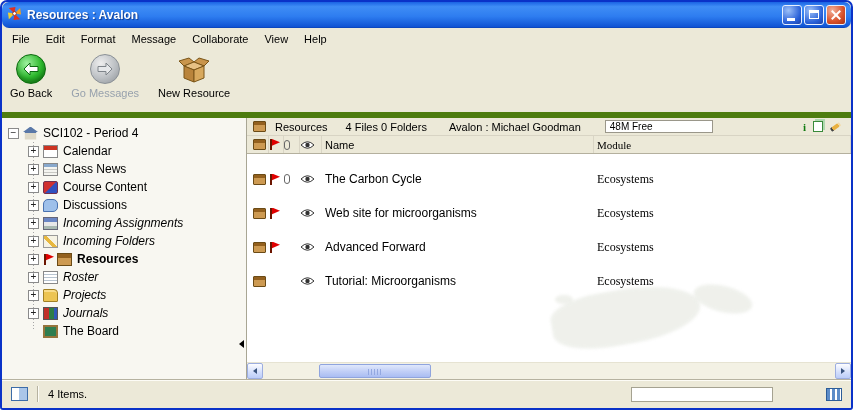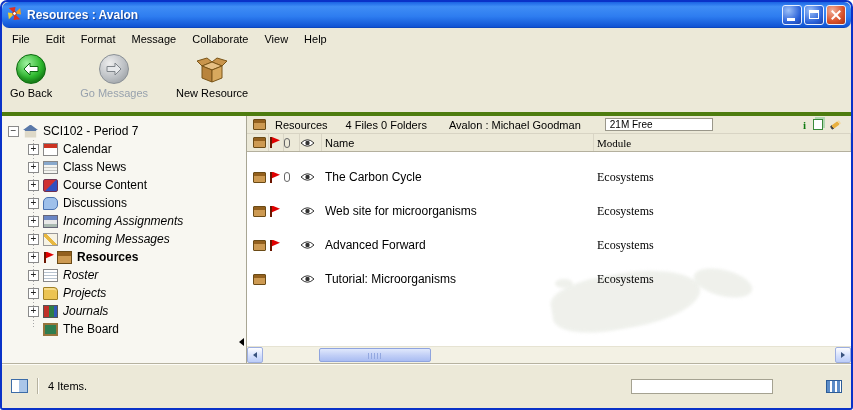--- a/index.html
+++ b/index.html
@@ -19,21 +19,21 @@
   .g-close{position:absolute;inset:0;}
   .g-close::before,.g-close::after{content:"";position:absolute;left:3px;top:8px;width:12px;height:2px;background:#fff;}
   .g-close::before{transform:rotate(45deg);}
   .g-close::after{transform:rotate(-45deg);}
 
   
   .menubar{height:22px;flex:none;display:flex;align-items:center;padding:0 2px;font-size:11px;background:#ece9d8;}
   .menu-item{padding:3px 8px;}
 
   
-  .toolbar{height:56px;flex:none;display:flex;align-items:flex-start;gap:28px;padding:4px 8px 2px;border-bottom:4px solid #4d7c0f;}
+  .toolbar{height:56px;flex:none;display:flex;align-items:flex-start;gap:19px;padding:4px 8px 2px;border-bottom:6px solid #4d7c0f;}
   .tool{display:flex;flex-direction:column;align-items:center;gap:3px;font-size:11px;color:#000;}
   .tool.disabled .tool-label{color:#97a1ad;}
   .circle{width:30px;height:30px;border-radius:50%;display:flex;align-items:center;justify-content:center;box-sizing:border-box;}
   .circle.back{background:radial-gradient(circle at 35% 30%,#9ef09e,#2cb82c 55%,#0f7d12);border:1px solid #0b6a0e;box-shadow:inset 0 -3px 4px rgba(0,0,0,.25);}
   .circle.fwd{background:radial-gradient(circle at 35% 30%,#eeeeee,#bcc0c4 55%,#8d9296);border:1px solid #8a9096;}
 
   
   .main{flex:1;display:flex;min-height:0;background:#ece9d8;}
   .tree-panel{width:238px;flex:none;background:#f8f7f1;border-right:1px solid #a9a694;padding:6px 0 0 6px;position:relative;font-size:12px;overflow:hidden;}
   .tree-row{display:flex;align-items:center;height:18px;gap:4px;white-space:nowrap;}
@@ -105,21 +105,21 @@
 
   .hscroll{height:16px;flex:none;background:#f3f1e4;display:flex;align-items:center;position:relative;border-top:1px solid #e6e3d2;}
   .sbtn{width:16px;height:16px;box-sizing:border-box;background:linear-gradient(180deg,#fdfdff,#d2defc 60%,#bccdf8);border:1px solid #9daee0;border-radius:2px;display:flex;align-items:center;justify-content:center;flex:none;}
   .sbtn.right{margin-left:auto;}
   .tri-l{width:0;height:0;border:3px solid transparent;border-right:4px solid #39537e;border-left:0;}
   .tri-r{width:0;height:0;border:3px solid transparent;border-left:4px solid #39537e;border-right:0;}
   .thumb{position:absolute;left:72px;top:1px;width:112px;height:14px;background:linear-gradient(180deg,#e0e8fc,#c0cef6 55%,#aabdf2);border:1px solid #8fa4de;border-radius:2px;box-sizing:border-box;}
   .thumb::after{content:"";position:absolute;left:50%;top:4px;width:14px;height:6px;margin-left:-7px;background:repeating-linear-gradient(90deg,#93a8e0 0 1px,transparent 1px 3px);}
 
   
-  .statusbar{height:28px;flex:none;display:flex;align-items:center;background:#ece9d8;border-top:1px solid #b6b2a0;box-shadow:inset 0 1px 0 #fdfcf6;padding:8px 9px;gap:9px;font-size:11px;}
+  .statusbar{height:28px;flex:none;display:flex;align-items:center;background:#ece9d8;border-top:1px solid #b6b2a0;box-shadow:inset 0 1px 0 #fdfcf6;padding:0 9px;gap:9px;font-size:11px;}
   .sdiv{width:0;height:16px;border-left:1px solid #b6b2a0;border-right:1px solid #fdfcf6;}
   .status-spacer{flex:1;}
   .status-field{width:142px;height:15px;background:#fff;border:1px solid #a5a291;box-sizing:border-box;margin-right:44px;}
   .split-view-icon{width:17px;height:14px;border:1px solid #3c6ca8;background:linear-gradient(90deg,#ffffff 0 7px,#aac6e8 7px);box-sizing:border-box;}
   .grid-view-icon{width:16px;height:13px;border:1px solid #2c5c98;background:repeating-linear-gradient(90deg,#5c8cc8 0 3px,#fff 3px 5px);box-sizing:border-box;}
 </style>
 </head>
 <body>
 
 <div class="window">
@@ -188,21 +188,21 @@
       <span class="tool-label">New Resource</span>
     </div>
   </div>
 
   <div class="main">
 
     <div class="tree-panel">
       <div class="tree-row">
         <span class="expand minus"></span>
         <span class="ti house-icon"></span>
-        <span class="tlabel">SCI102 - Period 7</span>
+        <span class="tlabel">SCI102 - Period 4</span>
       </div>
       <div class="tree-children">
         <div class="tree-row">
           <span class="expand"></span>
           <span class="ti calendar-icon"></span>
           <span class="tlabel normal">Calendar</span>
         </div>
         <div class="tree-row">
           <span class="expand"></span>
           <span class="ti news-icon"></span>
@@ -219,21 +219,21 @@
           <span class="tlabel normal">Discussions</span>
         </div>
         <div class="tree-row">
           <span class="expand"></span>
           <span class="ti assignments-icon"></span>
           <span class="tlabel italic">Incoming Assignments</span>
         </div>
         <div class="tree-row">
           <span class="expand"></span>
           <span class="ti messages-icon"></span>
-          <span class="tlabel italic">Incoming Messages</span>
+          <span class="tlabel italic">Incoming Folders</span>
         </div>
         <div class="tree-row">
           <span class="expand"></span>
           <span class="flag"></span>
           <span class="ti resources-box-icon"></span>
           <span class="tlabel bold">Resources</span>
         </div>
         <div class="tree-row">
           <span class="expand"></span>
           <span class="ti roster-icon"></span>
@@ -258,21 +258,21 @@
       <span class="collapse-arrow"></span>
     </div>
 
     <div class="list-panel">
 
       <div class="info-bar">
         <span class="box-icon"></span>
         <span class="info-title">Resources</span>
         <span class="info-counts">4 Files 0 Folders</span>
         <span class="info-owner">Avalon : Michael Goodman</span>
-        <span class="free-box">21M Free</span>
+        <span class="free-box">48M Free</span>
         <span class="header-icons">
           <span class="info-i"></span>
           <span class="pages-icon"></span>
           <span class="pencil-icon"></span>
         </span>
       </div>
 
       <div class="col-header">
         <span class="cell c1">
             <span class="box-icon"></span>

